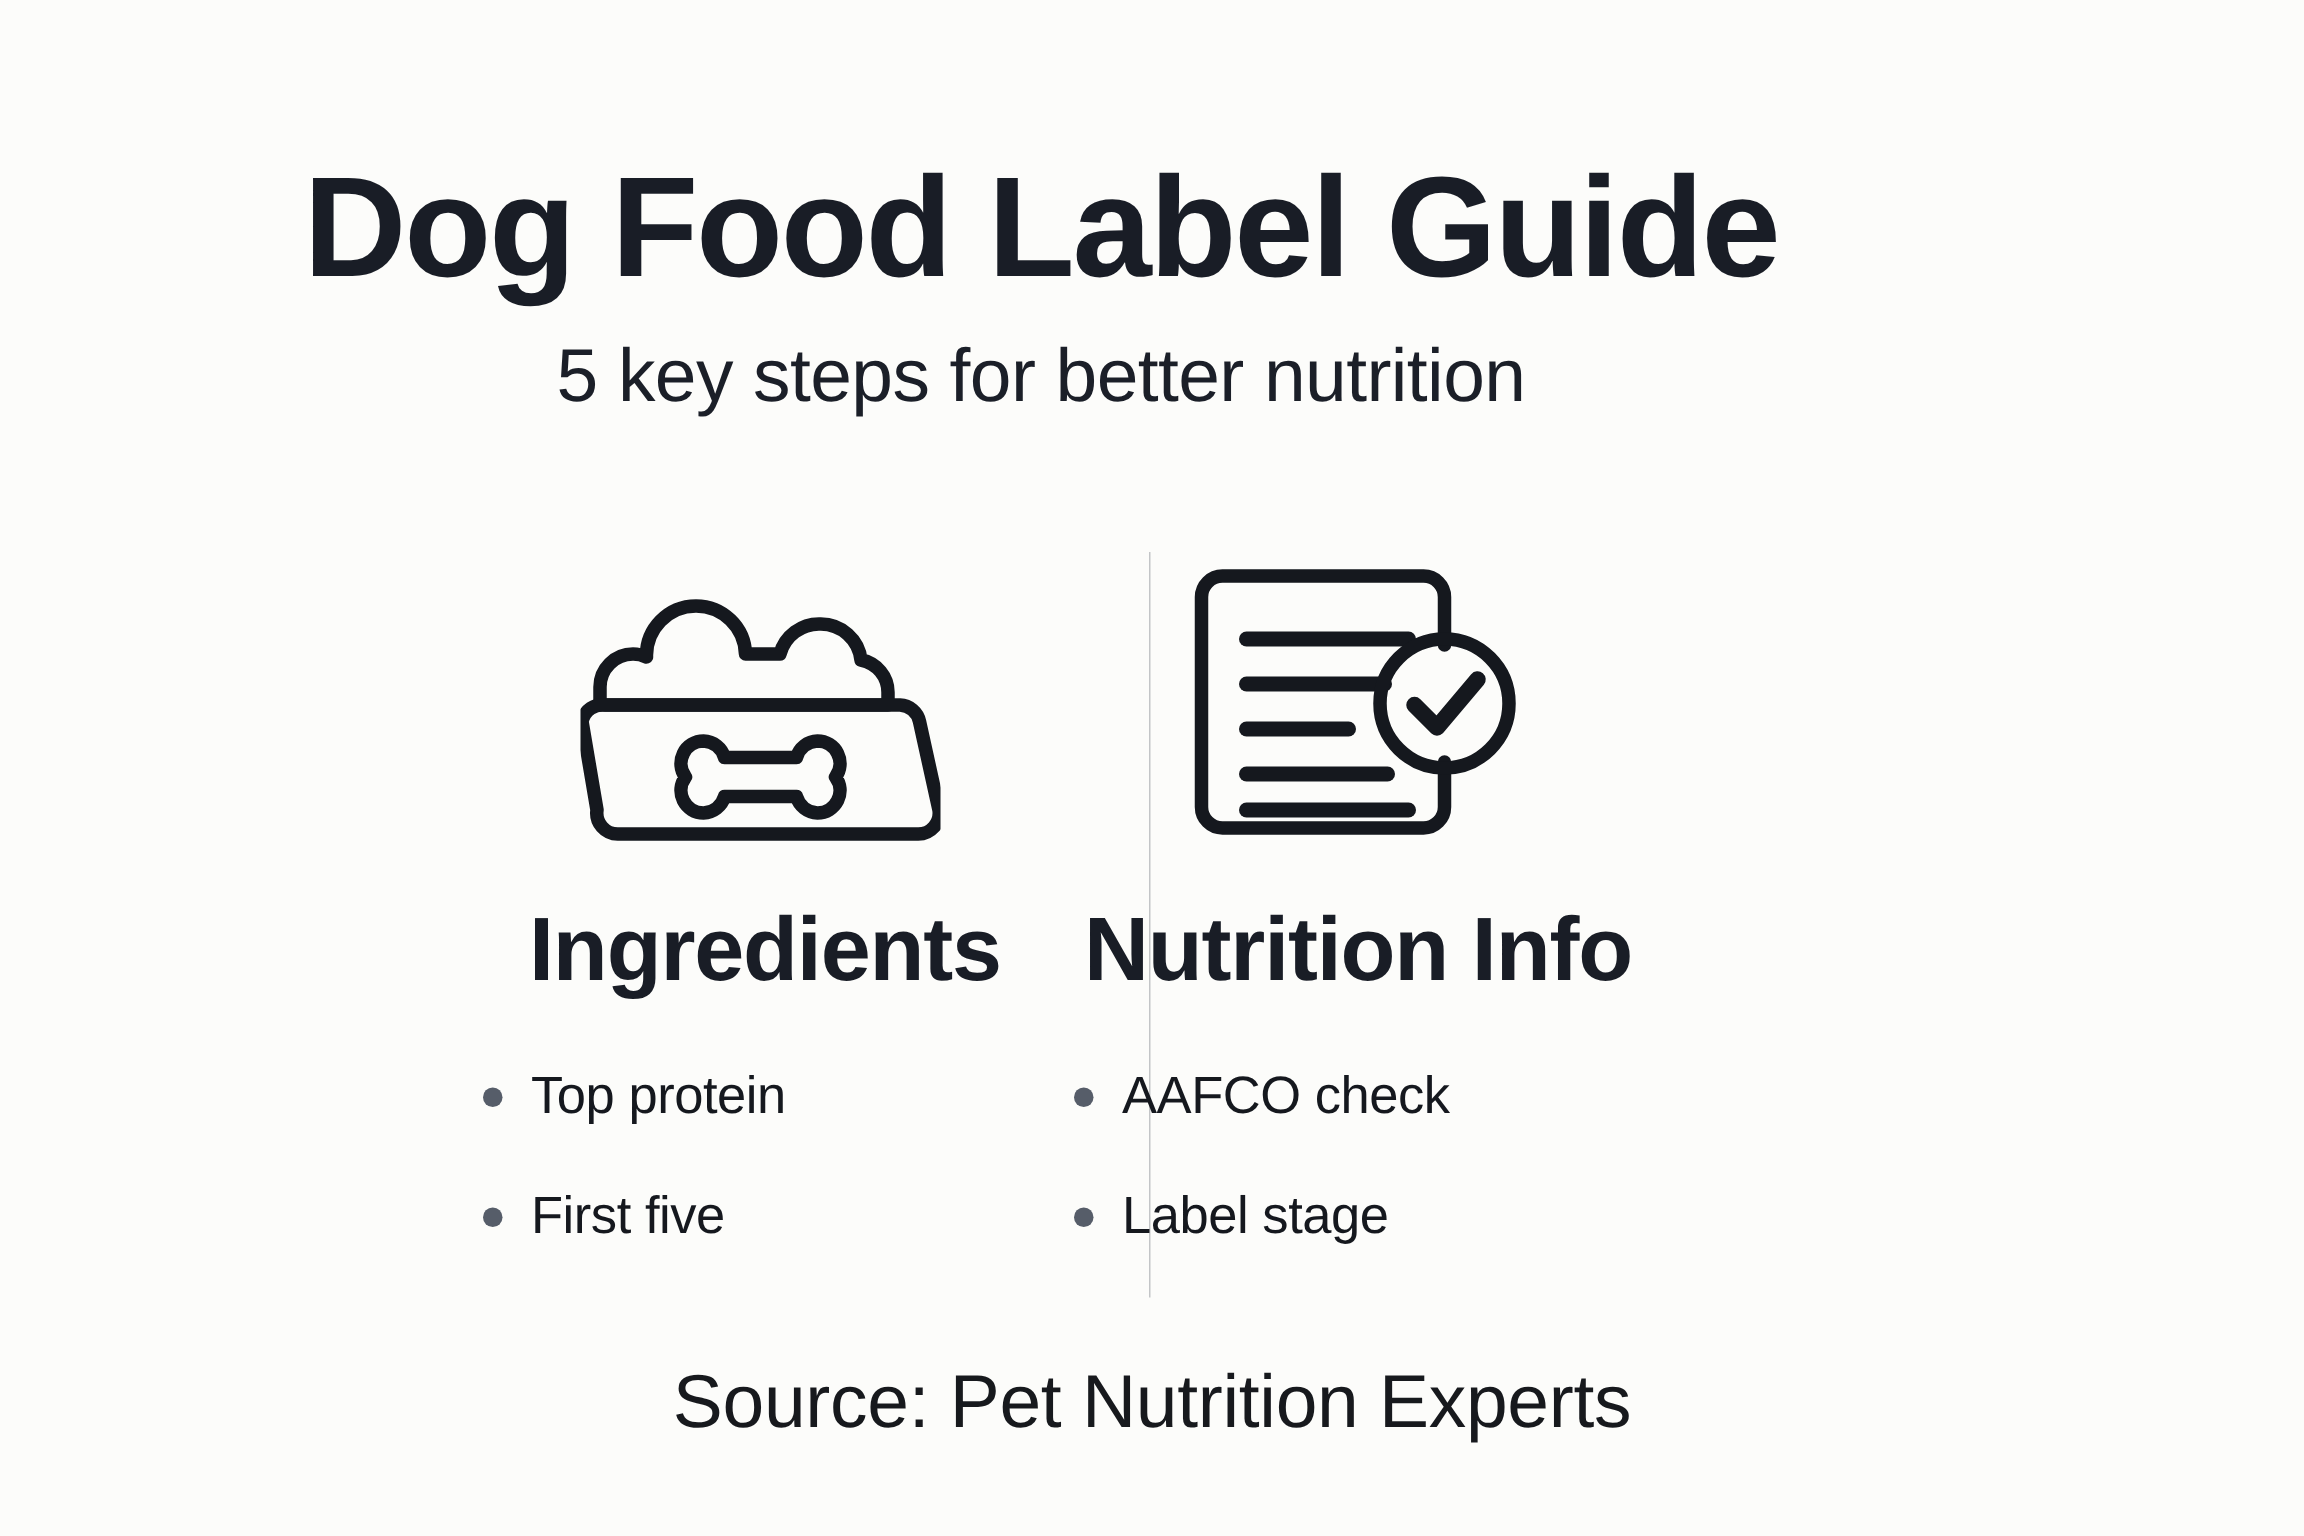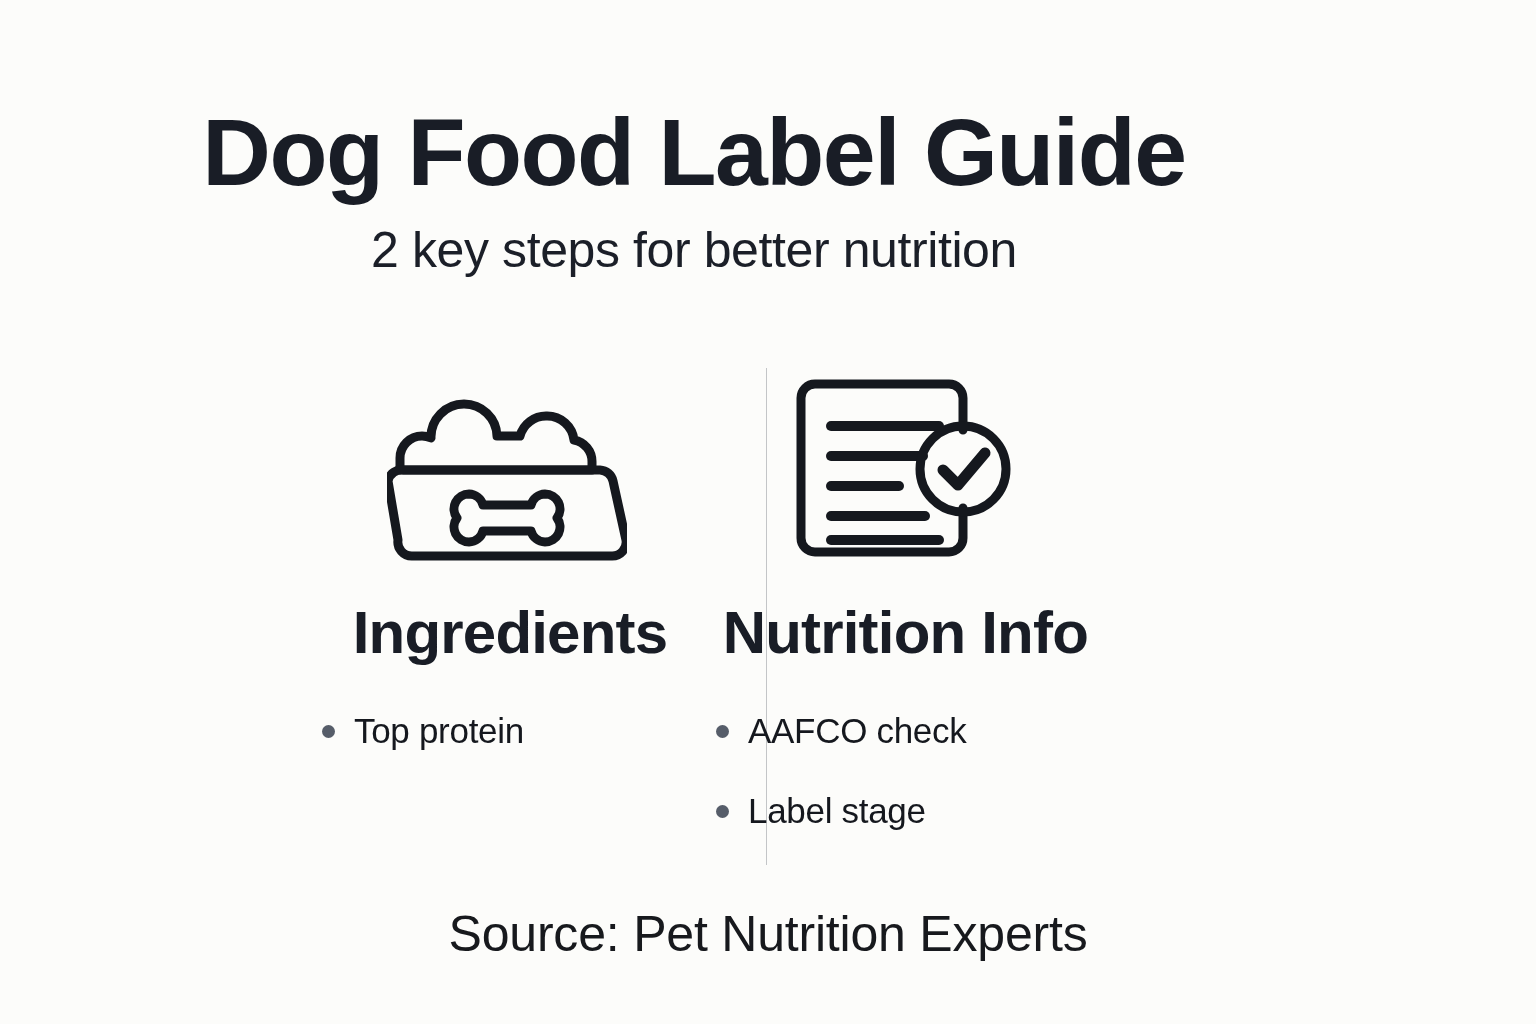--- a/index.html
+++ b/index.html
@@ -154,21 +154,21 @@
 
   svg { display: block; }
 </style>
 </head>
 <body>
 
 <div class="infographic">
 
   <div class="header">
     <h1 class="title">Dog Food Label Guide</h1>
-    <p class="subtitle">2 key steps for better nutrition</p>
+    <p class="subtitle">5 key steps for better nutrition</p>
   </div>
 
   <div class="divider"></div>
 
   <div class="columns">
 
     <div class="col col-left">
       <div class="col-inner">
         <div class="icon-wrap">
           <svg width="240" height="196" viewBox="0 0 240 196" fill="none" stroke="#15181e" stroke-width="9" stroke-linecap="round" stroke-linejoin="round">
@@ -178,20 +178,24 @@
             <path d="M11 100 L207 100 A14 14 0 0 1 220 111 L233 170 A14 14 0 0 1 219 186 L19 186 A14 14 0 0 1 5 170 L-5 111 A14 14 0 0 1 11 100 Z" transform="translate(6,0)"></path>
 
             <path d="M90 126 A15 15 0 0 0 78 150 A15 15 0 0 0 90 174 A15 15 0 0 0 104 163 L152 163 A15 15 0 0 0 166 174 A15 15 0 0 0 178 150 A15 15 0 0 0 166 126 A15 15 0 0 0 152 137 L104 137 A15 15 0 0 0 90 126 Z" transform="translate(-8,-2)"></path>
           </svg>
         </div>
         <h2 class="col-heading">Ingredients</h2>
         <ul class="bullets">
           <li class="bullet">
             <span class="bullet-dot"></span>
             <span>Top protein</span>
+          </li>
+          <li class="bullet">
+            <span class="bullet-dot"></span>
+            <span>First five</span>
           </li>
         </ul>
       </div>
     </div>
 
     <div class="col col-right">
       <div class="col-inner">
         <div class="icon-wrap">
           <svg width="230" height="196" viewBox="0 0 230 196" fill="none" stroke="#15181e" stroke-width="9" stroke-linecap="round" stroke-linejoin="round">
 

